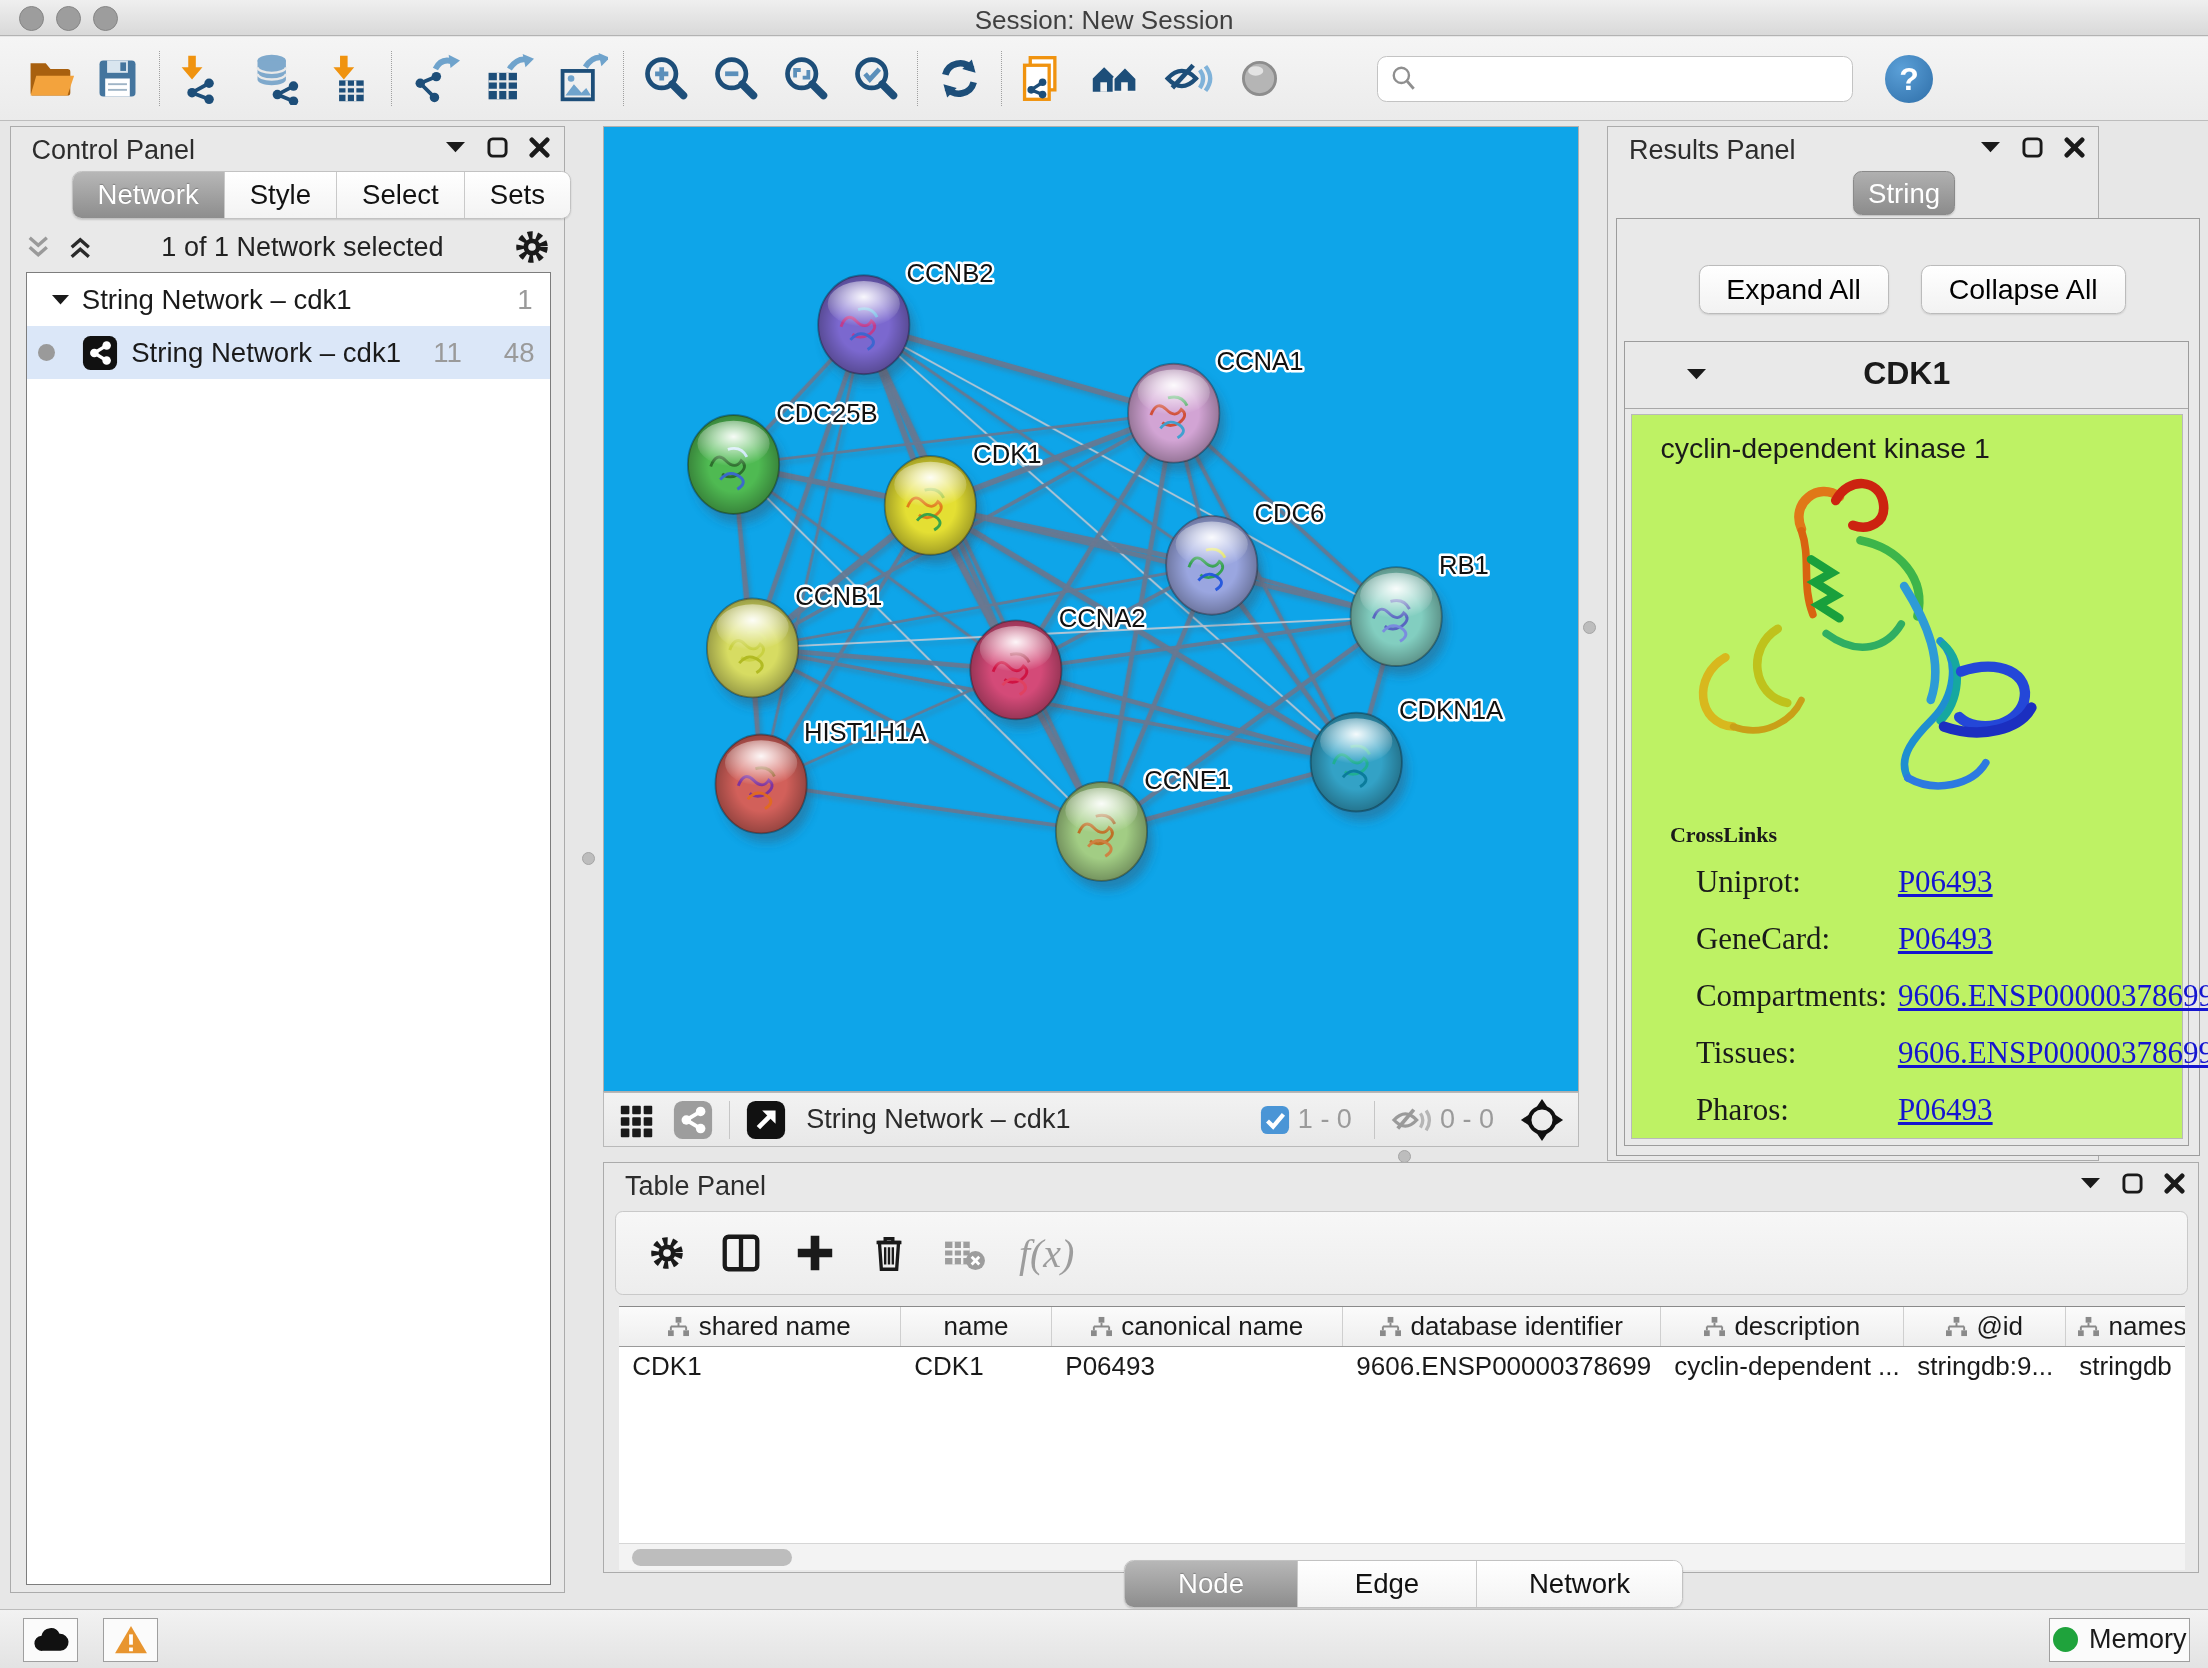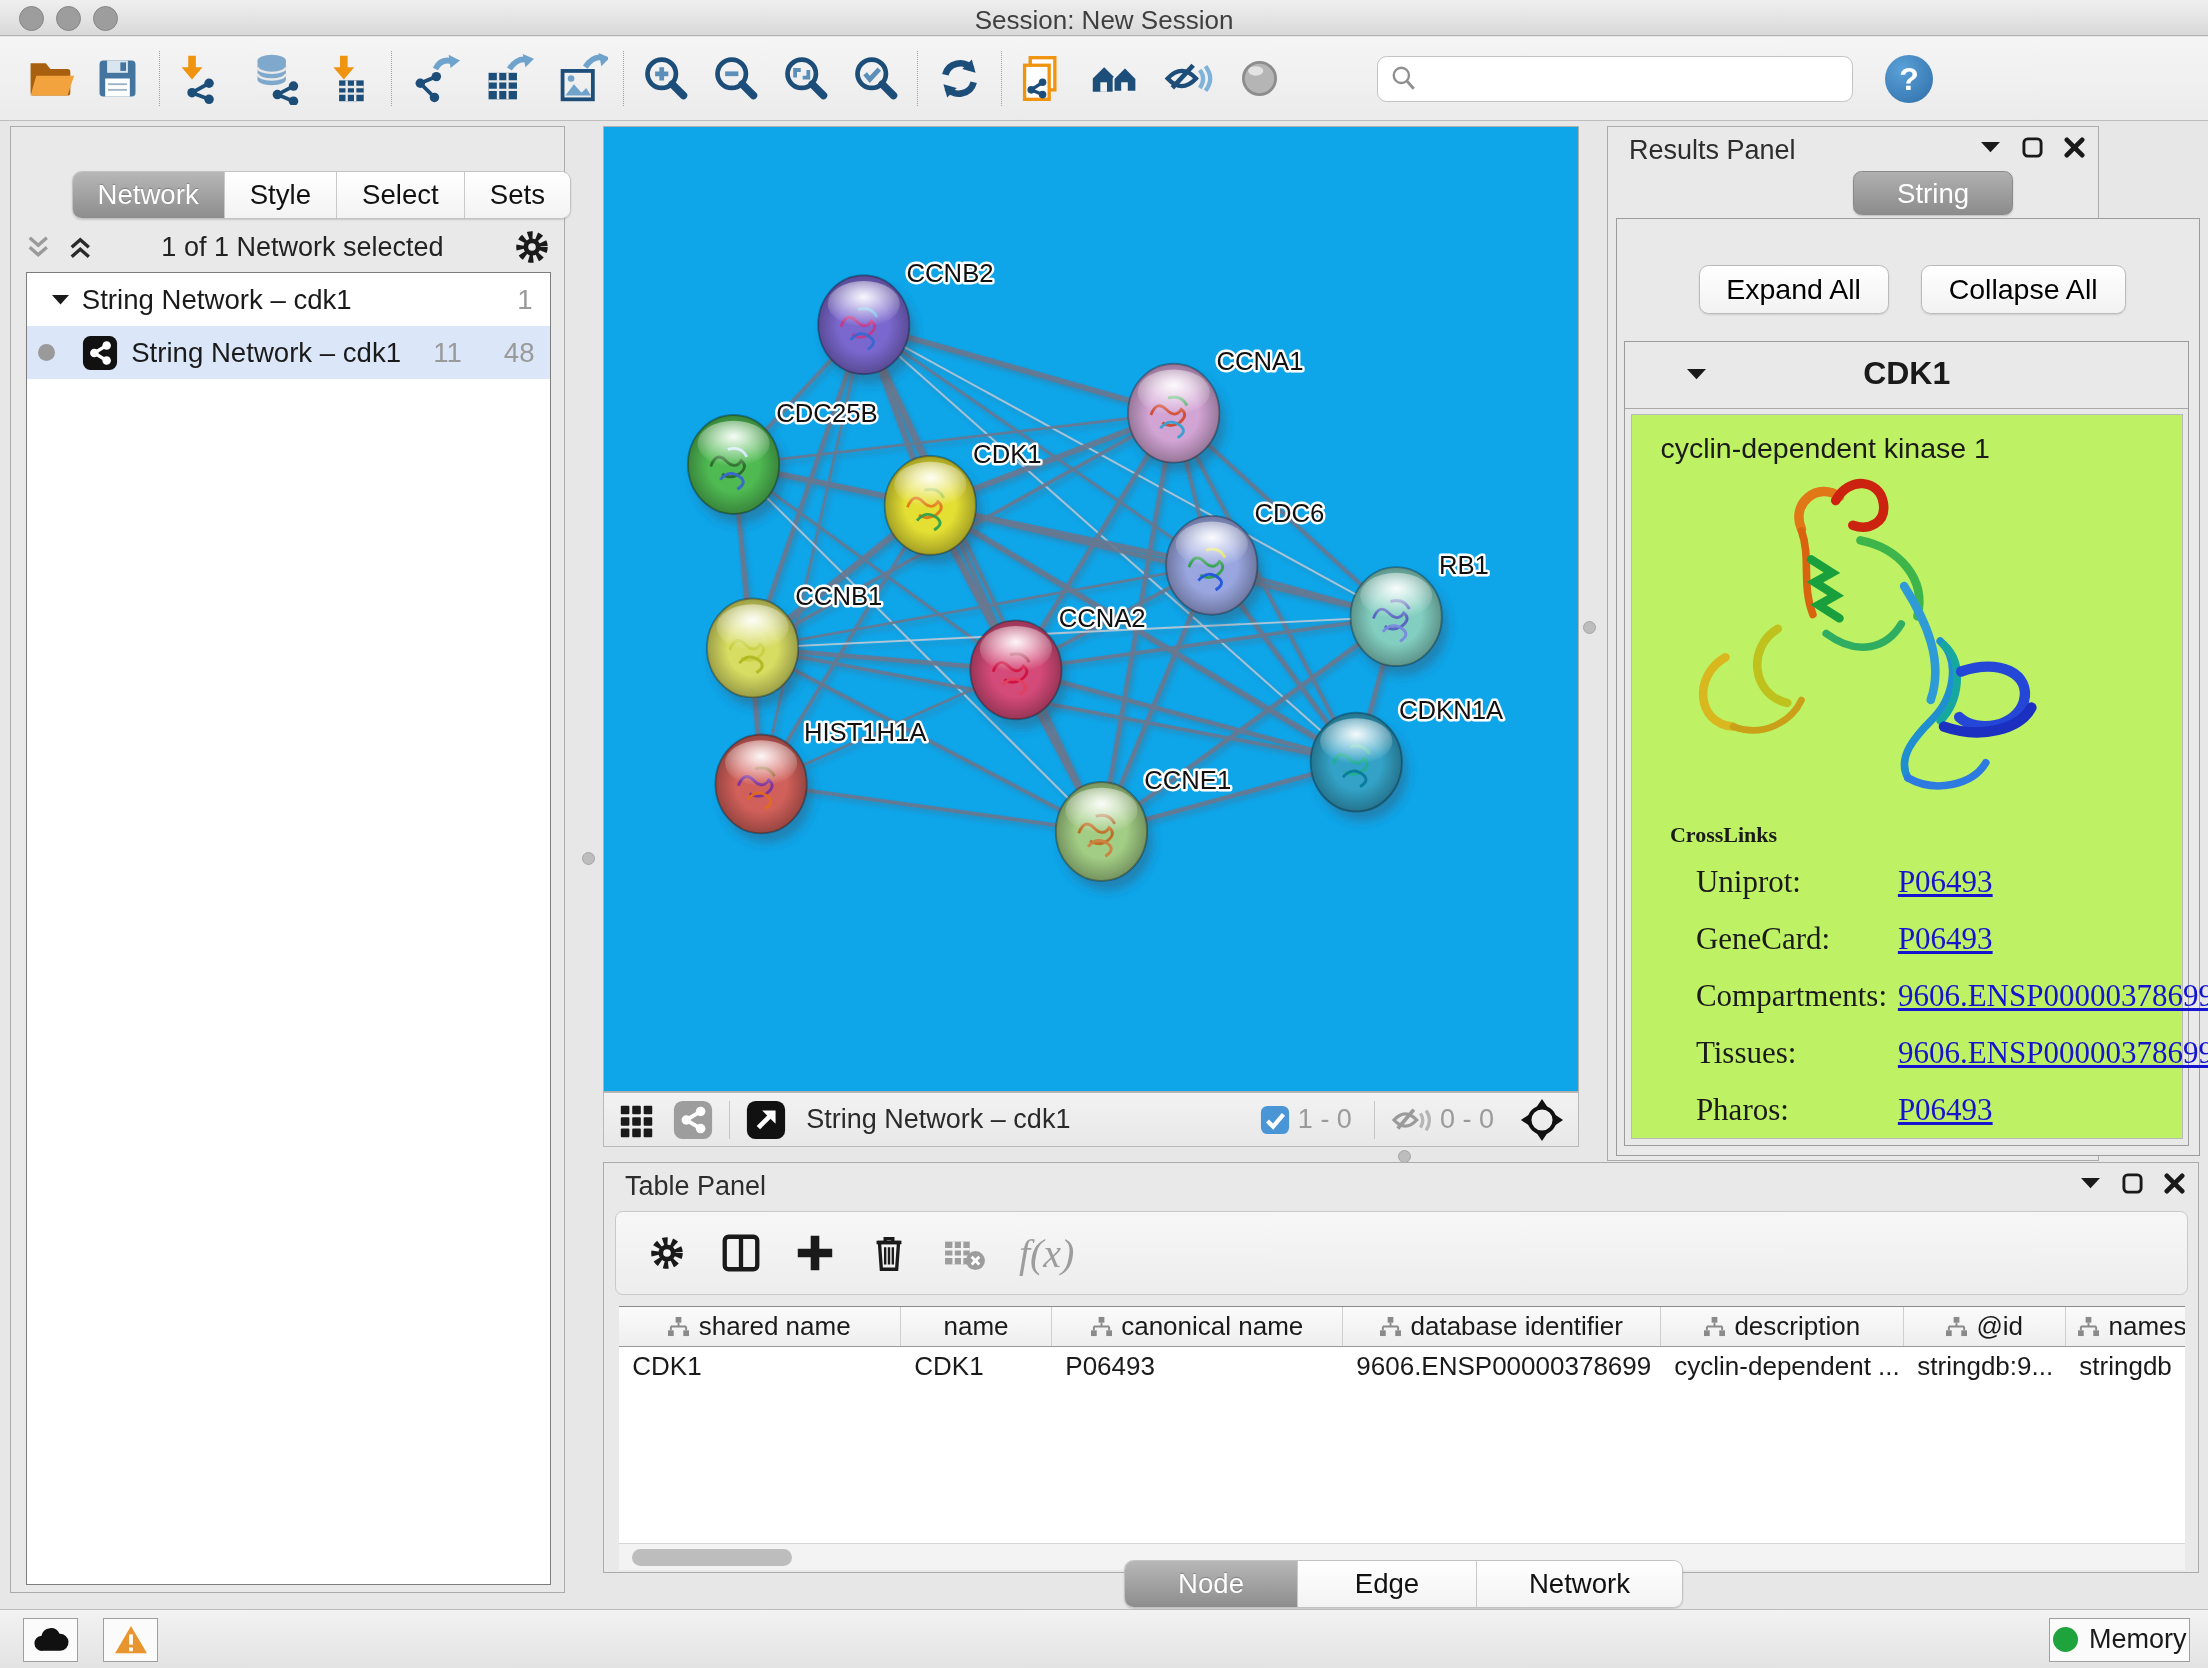--- a/index.html
+++ b/index.html
@@ -62,21 +62,21 @@
     background:linear-gradient(#f2f2f2,#e8e8e8); border:1px solid #b9b9b9;
     display:flex; align-items:center; padding:0 13.3px; }
   .nt-sep { width:0; height:38px; border-left:1px solid #c6c6c6; margin:0 15px; }
   #net-name { font-size:27px; color:#2a2a2a; margin-left:19px; }
   .nt-count { font-size:27px; color:#9a9a9a; margin:0 7.6px; }
   .splitter-dot { position:absolute; width:13.3px; height:13.3px; border-radius:50%;
     background:#bdbdbd; border:1px solid #a5a5a5; }
 
   
   #results-panel { left:1607px; top:126px; width:492px; height:1035px; }
-  #string-tab { position:absolute; left:245px; top:44px; height:44px; padding:0 43px;
+  #string-tab { position:absolute; left:245px; top:44px; height:44px; padding:0 14px;
     font-size:27.6px; line-height:44px; color:#fff; border-radius:8.6px;
     background:linear-gradient(#b0b0b0,#8c8c8c); border:1px solid #8a8a8a;
     box-shadow:0 1px 1.9px rgba(0,0,0,.2); }
   #rp-box { position:absolute; left:7.6px; top:91px; width:584px; height:938px;
     border:1.9px solid #9c9c9c; background:#e9e9e9; }
   .rp-btn { position:absolute; top:46px; height:49px; background:linear-gradient(#fff,#f2f2f2);
     border:1px solid #bbb; border-radius:9.5px; font-size:28.5px; text-align:center;
     box-shadow:0 1px 1.9px rgba(0,0,0,.12); }
   #rp-inner { position:absolute; left:7.6px; top:122px; width:565px; height:805px;
     border:1.9px solid #9c9c9c; background:#e9e9e9; }
@@ -246,20 +246,34 @@
     <svg width="28.5" height="28.5" viewBox="0 0 30 30">
       <circle cx="13" cy="12" r="8" fill="none" stroke="#8f8f8f" stroke-width="2.5"></circle>
       <path d="M19 18 L26 26" stroke="#8f8f8f" stroke-width="3"></path>
     </svg>
     <input value="" style="">
   </div>
   <div id="help-btn">?</div>
 </div>
 
 <div id="control-panel" class="panel">
+  <div class="panel-head">
+    <span class="panel-title">Control Panel</span>
+    <span class="panel-btns">
+      <svg width="21" height="13.3" viewBox="0 0 22 14">
+          <path d="M1 2 h20 L11 13z" fill="#1a1a1a"></path>
+        </svg>
+      <svg width="21" height="21" viewBox="0 0 22 22">
+          <rect x="2" y="2" width="18" height="18" rx="4" fill="none" stroke="#1a1a1a" stroke-width="3"></rect>
+        </svg>
+      <svg width="21" height="21" viewBox="0 0 22 22">
+          <path d="M3 3 L19 19 M19 3 L3 19" stroke="#1a1a1a" stroke-width="5" stroke-linecap="round"></path>
+        </svg>
+    </span>
+  </div>
   <div id="control-tabs" class="seg-wrap">
       <div class="seg sel">Network</div>
       <div class="seg">Style</div>
       <div class="seg">Select</div>
       <div class="seg">Sets</div>
     </div>
   <div id="cp-selector">
     <svg width="28.5" height="28.5" viewBox="0 0 30 30">
       <path d="M6 5 l9 8 9 -8 M6 15 l9 8 9 -8" stroke="#9a9a9a" stroke-width="3.5" fill="none"></path>
     </svg>

